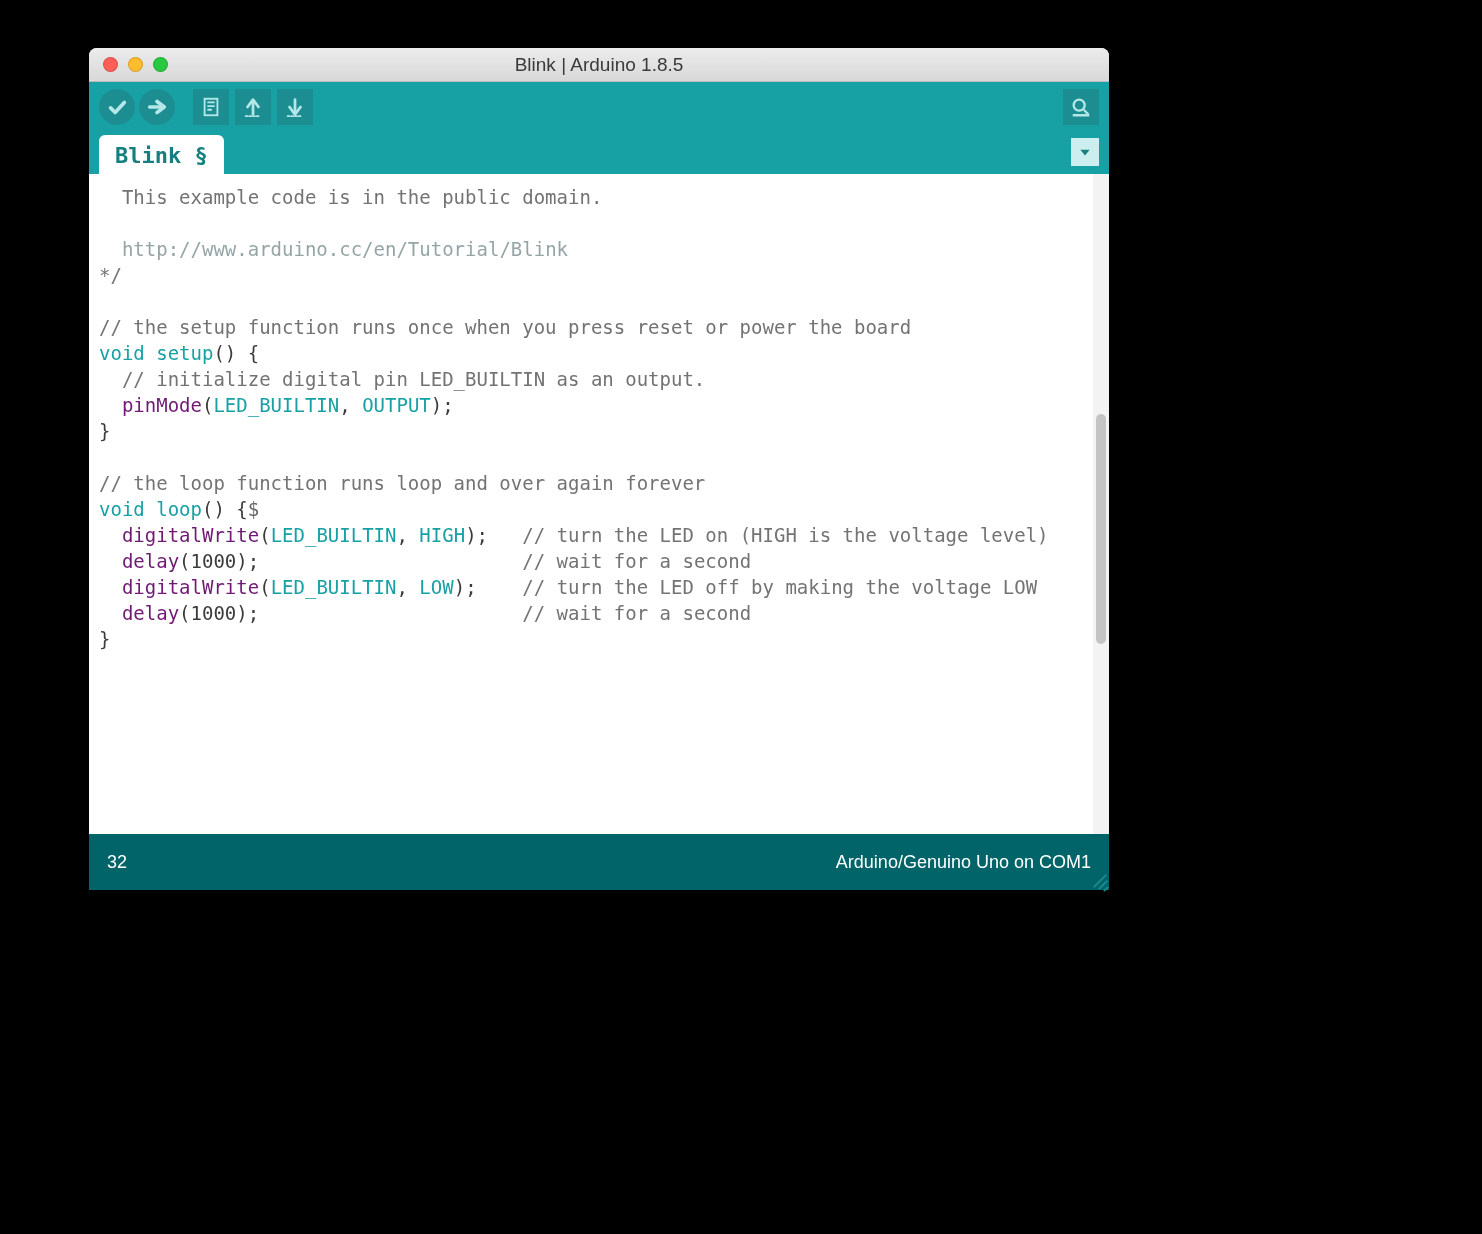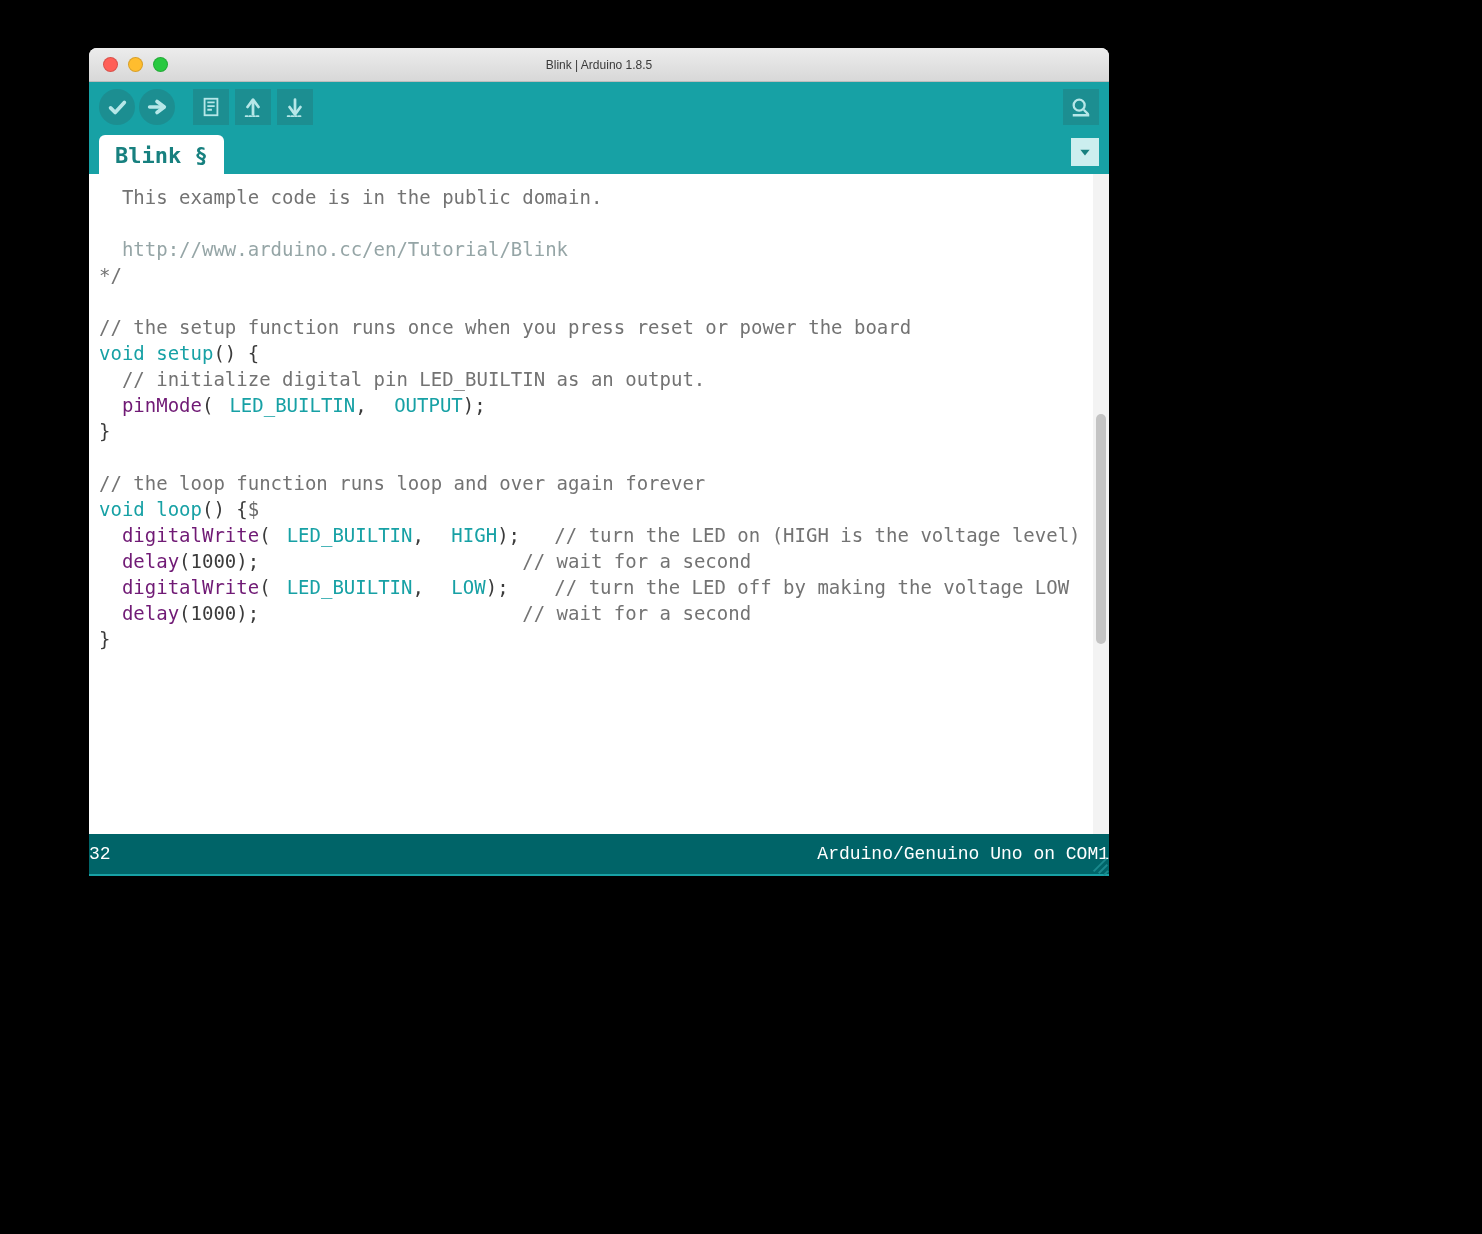--- a/index.html
+++ b/index.html
@@ -37,21 +37,21 @@
       padding-left: 14px;
     }
     .tl { width: 15px; height: 15px; border-radius: 50%; border: 0.5px solid rgba(0,0,0,0.15); }
     .tl.close { background: #ff5f57; }
     .tl.min { background: #ffbd2e; }
     .tl.max { background: #28c940; }
     .title {
       position: absolute;
       left: 50%;
       transform: translateX(-50%);
-      font-size: 12px;
+      font-size: 19px;
       color: #3a3a3a;
       font-weight: 400;
     }
     .toolbar {
       height: 50px;
       background: #17a1a5;
       display: flex;
       align-items: center;
       padding: 0 10px;
       gap: 4px;
@@ -138,21 +138,21 @@
       top: 240px;
       left: 3px;
       width: 10px;
       height: 230px;
       background: #c4c4c4;
       border-radius: 5px;
     }
     .comment { color: #737373; }
     .kw { color: #17a1a5; }
     .fn { color: #701a75; }
-    .const { color: #17a1a5; margin-left: 16px; }
+    .const { color: #17a1a5; }
     .link { color: #95a5a6; }
     .console {
       height: 30px;
       background: #17a1a5;
     }
     .resize-grip {
       position: absolute;
       bottom: 0;
       left: 50%;
       transform: translateX(-50%);
@@ -164,29 +164,28 @@
       justify-content: center;
     }
     .resize-grip .dot {
       width: 5px; height: 5px; background: #bbb; border-radius: 50%;
     }
     .statusbar {
       position: absolute;
       left: 89px;
       top: 834px;
       width: 1020px;
-      height: 40px;
+      height: 56px;
       background: #006468;
       color: #fff;
       display: flex;
       align-items: center;
-      padding: 0 0;
+      padding: 0 18px;
       font-size: 18px;
       justify-content: space-between;
-      font-family: Liberation Mono, monospace;
     }
     .statusbar-grip {
       position: absolute;
       right: 2px;
       bottom: 2px;
       width: 16px;
       height: 16px;
     }
     .statusbar-grip div {
       position: absolute;

